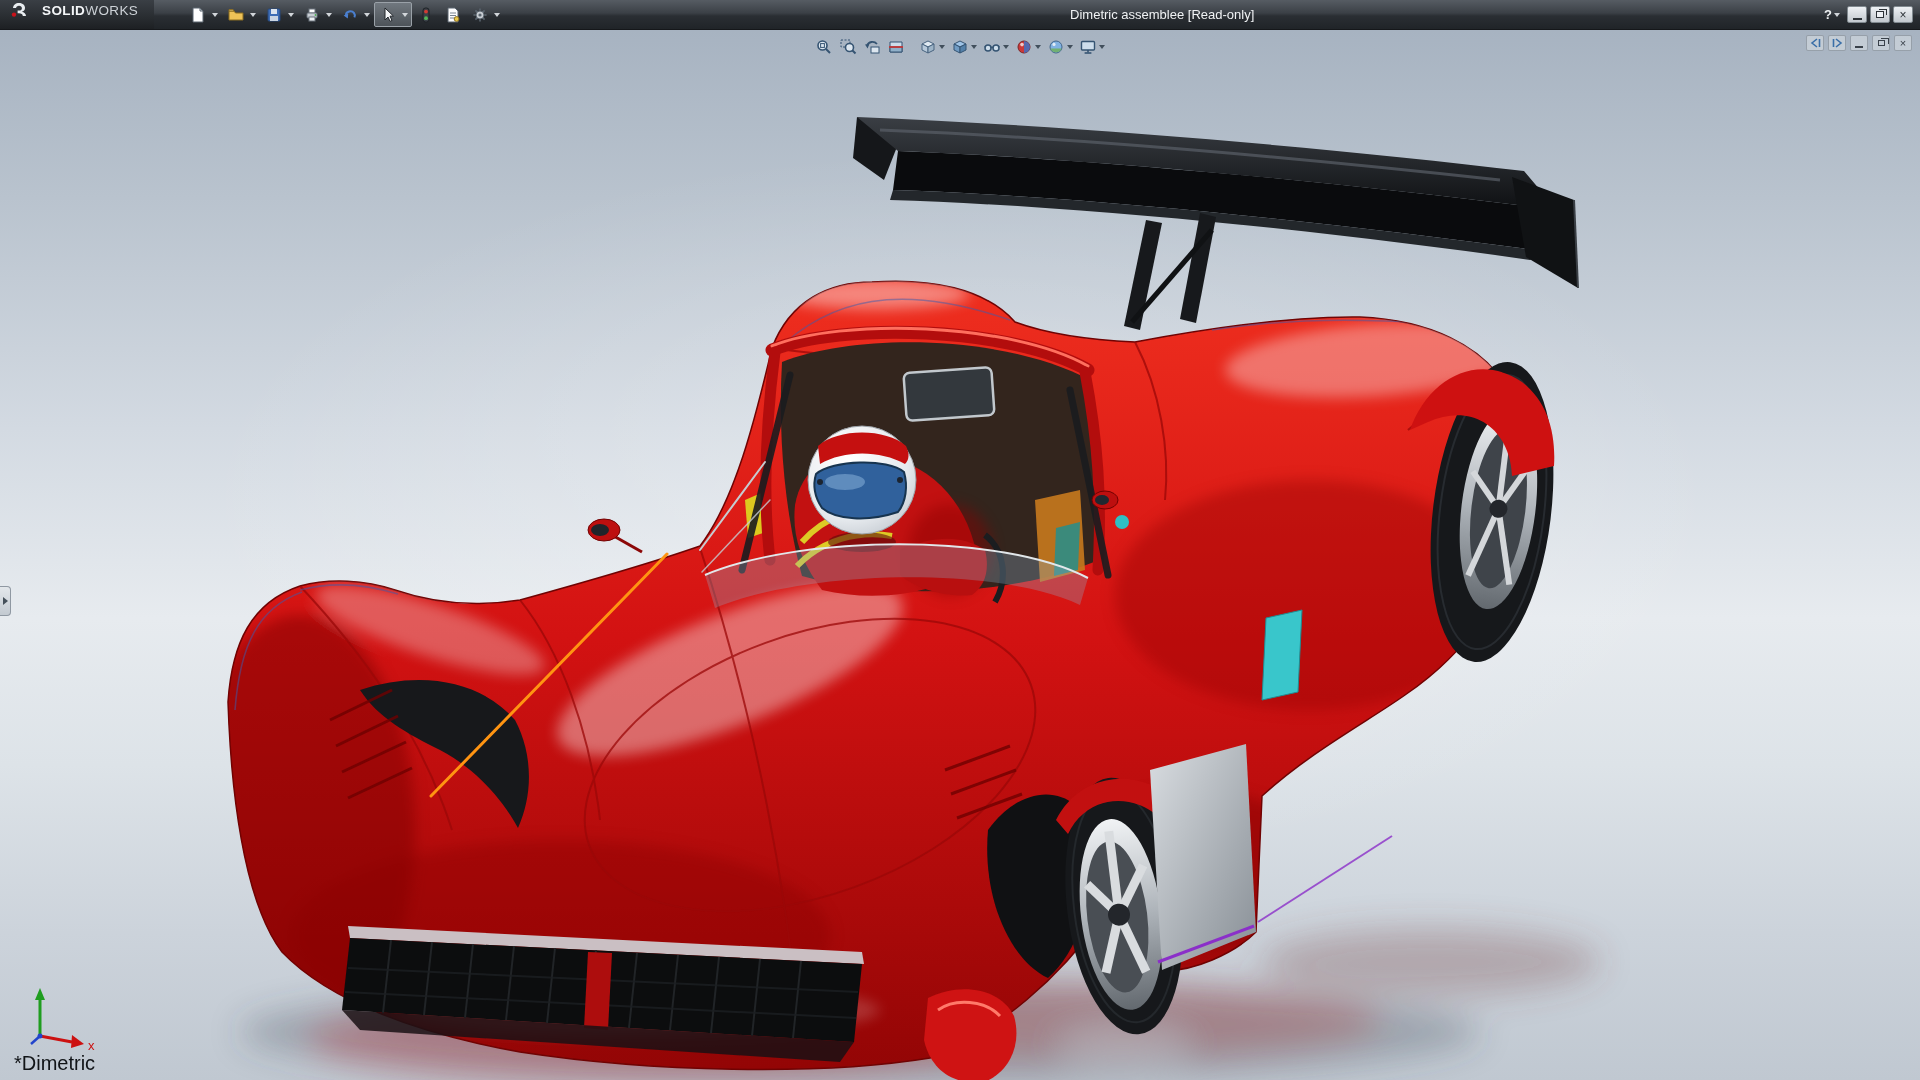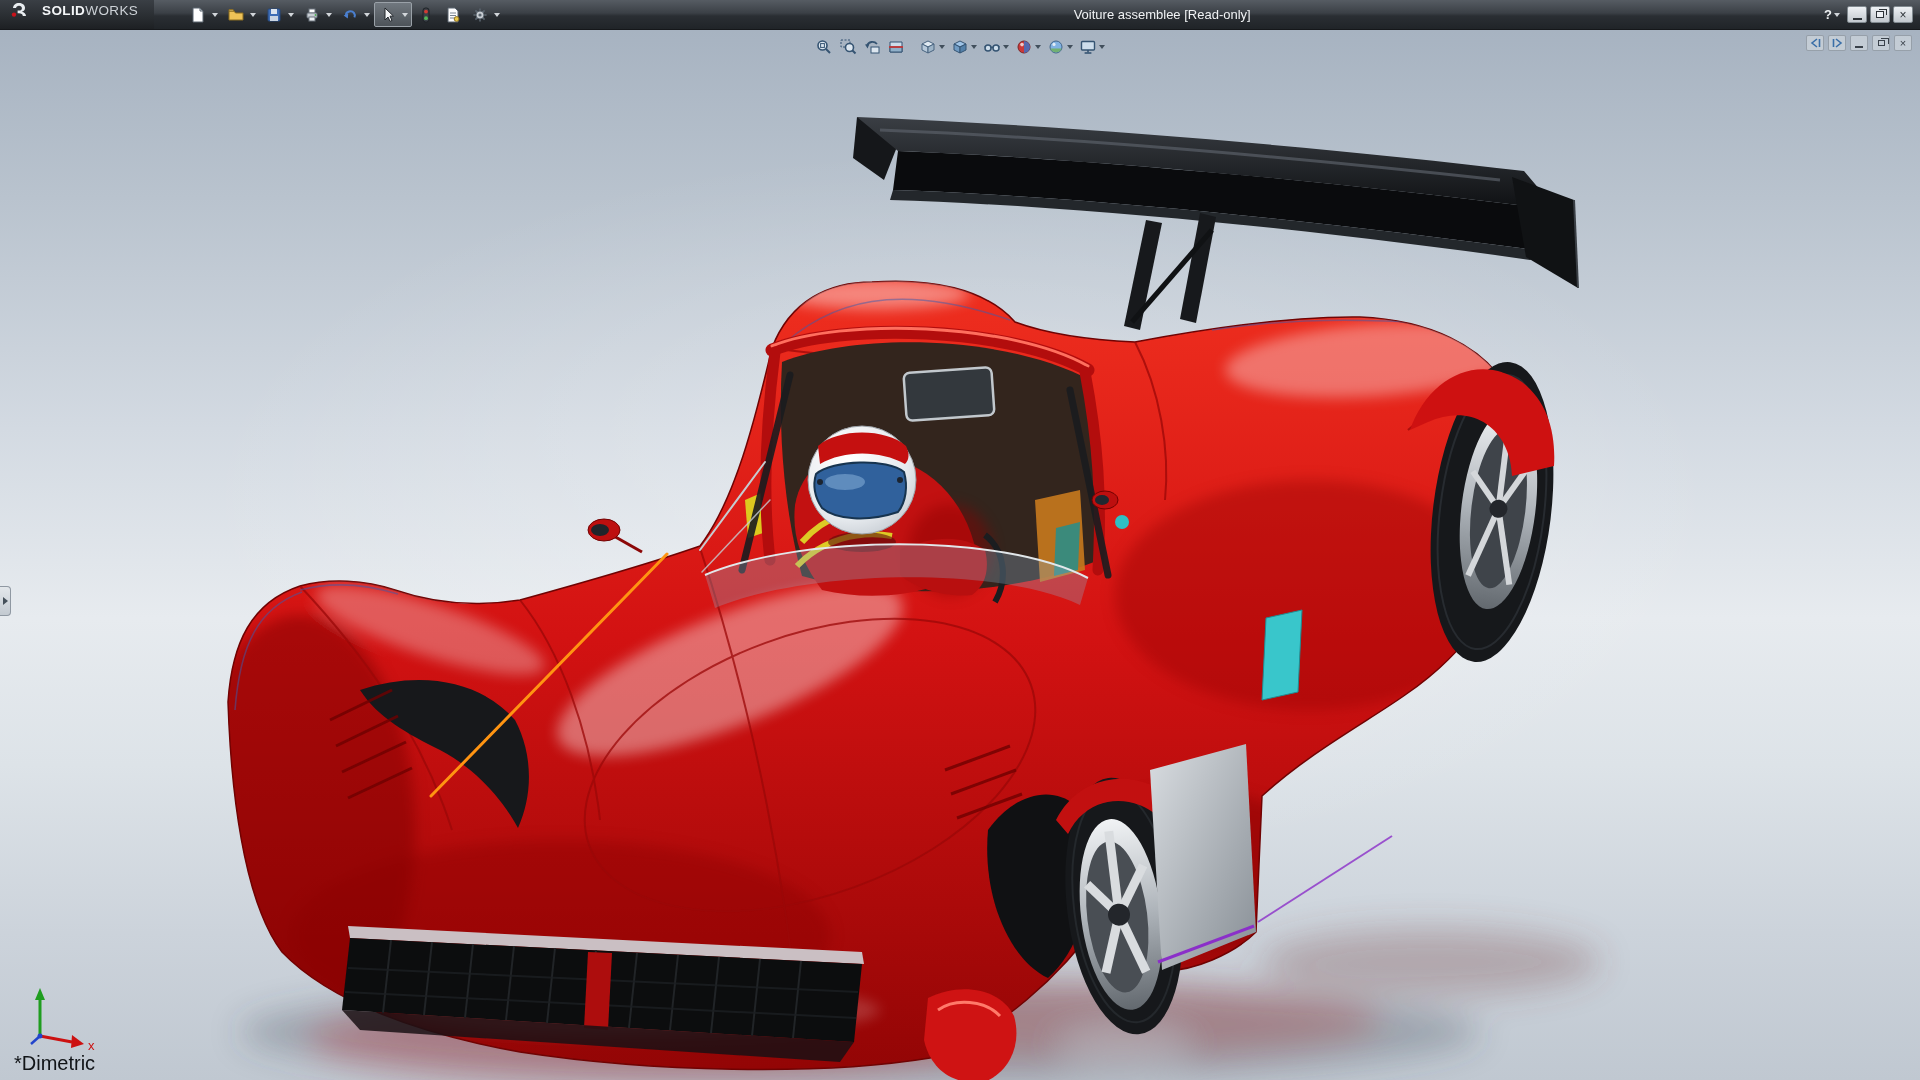--- a/index.html
+++ b/index.html
@@ -200,21 +200,21 @@
                 <line x1="4.4" y1="13.6" x2="5.9" y2="12.1"></line>
             </g>
           </svg>
         </div>
         <div class="caret-btn">
             <span class="caret"></span>
           </div>
       </div>
     </div>
 
-    <div class="tb-title">Voiture assemblee [Read-only]</div>
+    <div class="tb-title">Dimetric assemblee [Read-only]</div>
 
     <div class="tb-right">
       <div class="help-btn">
         <span>?</span>
         <span class="caret"></span>
       </div>
       <div class="win-btn">
           <span class="glyph-min"></span>
         </div>
       <div class="win-btn">

